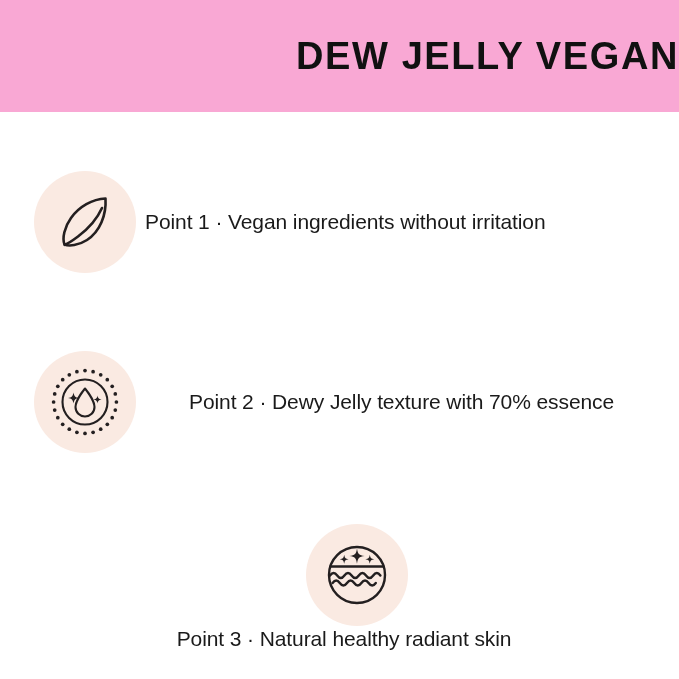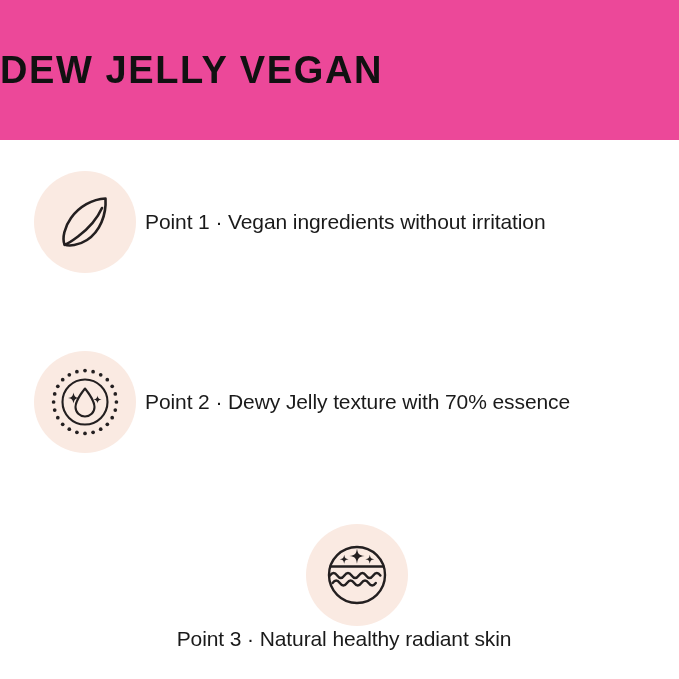--- a/index.html
+++ b/index.html
@@ -19,25 +19,25 @@
     height: 679px;
     background: #ffffff;
   }
 
   
   .banner {
     position: absolute;
     left: 0;
     top: 0;
     width: 679px;
-    height: 140px;
-    background: #ec4899;
+    height: 112px;
+    background: #f9a8d4;
     display: flex;
     align-items: center;
-    justify-content: flex-start;
+    justify-content: flex-end;
   }
   .banner-title {
     font-family: "Liberation Sans", sans-serif;
     font-size: 38px;
     font-weight: bold;
     letter-spacing: 1.6px;
     color: #111111;
     line-height: 1;
     white-space: nowrap;
   }
@@ -52,21 +52,21 @@
   }
   .feature-row {
     position: absolute;
     left: 0;
     width: 679px;
     height: 102px;
     display: flex;
     align-items: center;
   }
   .row-1 { top: 59px; }
-  .row-2 { top: 239px; }
+  .row-2 { top: 239px; gap: 44px; }
   .row-3 { top: 412px; flex-direction: column; }
 
   .icon-badge {
     position: relative;
     flex: 0 0 auto;
     width: 102px;
     height: 102px;
     margin-left: 34px;
     border-radius: 50%;
     background: #faeae2;

